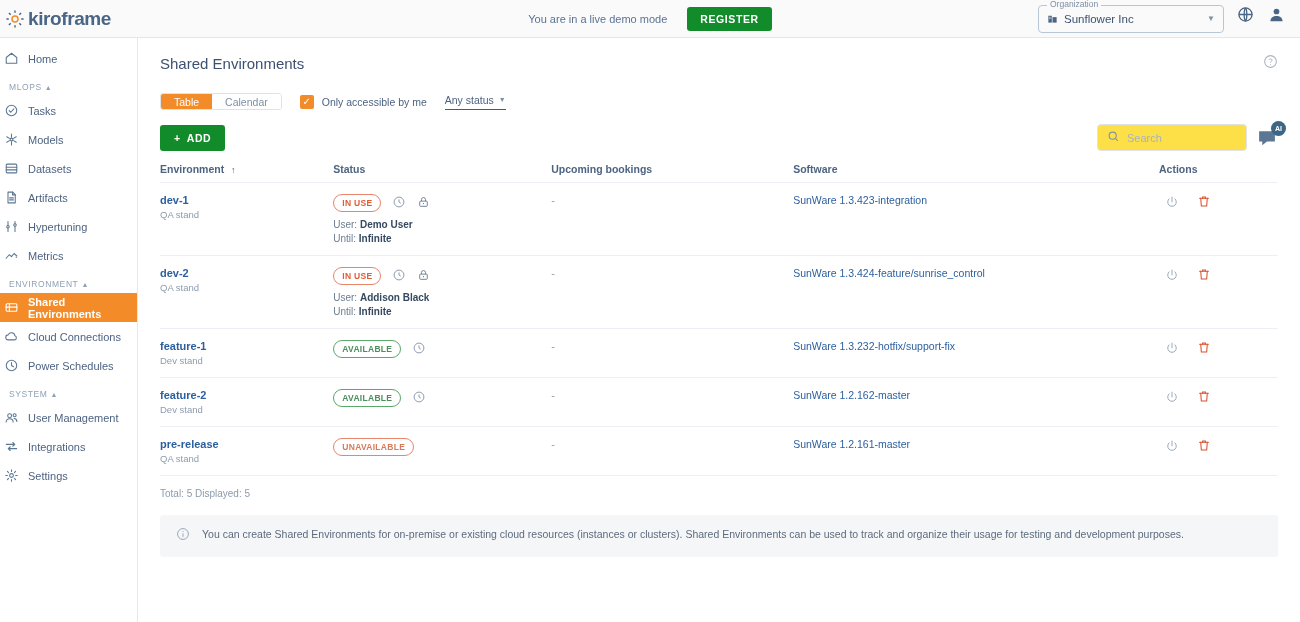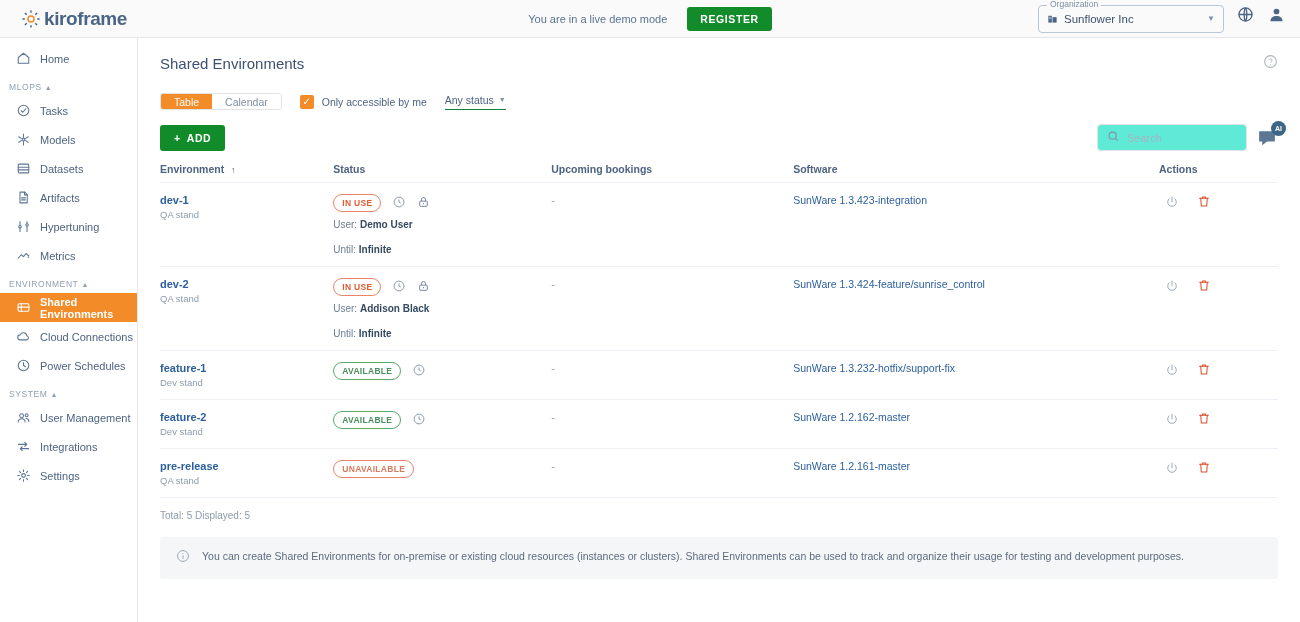--- a/index.html
+++ b/index.html
@@ -13,21 +13,21 @@
   .app { position: relative; width: 1300px; height: 622px; display: flex; flex-direction: column; }
 
   
   .topbar {
     height: 38px; min-height: 38px;
     background: #fafafa;
     border-bottom: 1px solid #e6e6e6;
     display: flex; align-items: center;
     position: relative;
   }
-  .logo-wrap { width: 138px; display: flex; align-items: center; padding-left: 20px; height: 100%; }
+  .logo-wrap { width: 138px; display: flex; align-items: center; padding-left: 4px; height: 100%; }
   .logo-gear { width: 22px; height: 22px; flex: 0 0 22px; position: relative; }
   .logo-text {
     font-size: 19px; font-weight: bold; color: #4a6585;
     letter-spacing: -0.4px; margin-left: 2px; position: relative;
   }
   .demo-banner {
     position: absolute; left: 0; right: 0; top: 0; bottom: 0;
     display: flex; align-items: center; justify-content: center; gap: 20px;
     pointer-events: none;
   }
@@ -60,21 +60,21 @@
   .body { flex: 1; display: flex; min-height: 0; }
 
   
   .sidebar {
     width: 138px; min-width: 138px; background: #ffffff;
     border-right: 1px solid #e8e8e8; padding-top: 6px;
     overflow: hidden;
   }
   .nav-item {
     display: flex; align-items: center; gap: 9px;
-    height: 29px; padding-left: 16px; cursor: pointer;
+    height: 29px; padding-left: 4px; cursor: pointer;
     font-size: 11px; color: #4d6382;
   }
   .nav-item.active { background: #f28b28; color: #ffffff; font-weight: bold; }
   .nav-item.active .nav-icon svg { stroke: #ffffff; fill: none; }
   .nav-icon { width: 15px; height: 15px; flex: 0 0 15px; display: flex; align-items: center; justify-content: center; }
   .nav-section {
     font-size: 8.5px; letter-spacing: 0.6px; color: #90a0b5;
     padding: 9px 0 4px 9px; display: flex; align-items: center; gap: 3px;
   }
   .sec-caret { font-size: 7px; }
@@ -110,21 +110,21 @@
   .actionrow { display: flex; align-items: center; margin-top: 14px; }
   .add-btn {
     background: #128b2a; color: #fff; border: none; border-radius: 3px;
     font-size: 10.5px; font-weight: bold; letter-spacing: 0.6px;
     padding: 7px 14px; display: flex; align-items: center; gap: 6px;
     cursor: pointer; font-family: inherit;
   }
   .search-area { margin-left: auto; display: flex; align-items: center; gap: 9px; position: relative; }
   .search-box {
     width: 150px; height: 27px; border: 1px solid #dfe3e8; border-radius: 4px;
-    display: flex; align-items: center; gap: 7px; padding: 0 9px; background: #5eead4;
+    display: flex; align-items: center; gap: 7px; padding: 0 9px; background: #fde047;
   }
   .search-input {
     border: none; outline: none; font-size: 11px; color: #3d5170;
     background: transparent; width: 100%; font-family: inherit;
   }
   .search-input::placeholder { color: #a8b3c1; }
   .ai-widget { position: relative; width: 22px; height: 22px; cursor: pointer; }
   .ai-badge {
     position: absolute; top: -6px; right: -8px; background: #3d6585; color: #fff;
     font-size: 7px; font-weight: bold; border-radius: 50%;
@@ -152,21 +152,21 @@
   .status-line { display: flex; align-items: center; gap: 11px; }
   .badge {
     border-radius: 10px; font-size: 8.5px; font-weight: bold; letter-spacing: 0.3px;
     padding: 3px 8px; display: inline-block; background: #fff;
   }
   .badge.inuse { border: 1px solid #e8856a; color: #e05c33; }
   .badge.avail { border: 1px solid #5aa86a; color: #4a8f5c; }
   .badge.unavail { border: 1px solid #e8856a; color: #d97a5a; }
   .st-meta { font-size: 10px; color: #6c7c92; margin-top: 7px; }
   .st-meta b { color: #35495f; }
-  .st-meta-row { margin-top: 14px; }
+  .st-meta-row { margin-top: 3px; }
   .dash { color: #8d9bad; font-size: 11px; }
   .soft-link { color: #2b5f9e; font-size: 10.5px; cursor: pointer; }
   .acts { display: flex; align-items: center; gap: 18px; padding-left: 6px; }
   .act-icon { cursor: pointer; display: flex; }
 
   .totals { font-size: 10px; color: #8d9bad; margin-top: 12px; }
   .info-bar {
     margin-top: 16px; background: #f5f6f8; border-radius: 3px;
     padding: 12px 16px; display: flex; align-items: flex-start; gap: 12px;
   }

